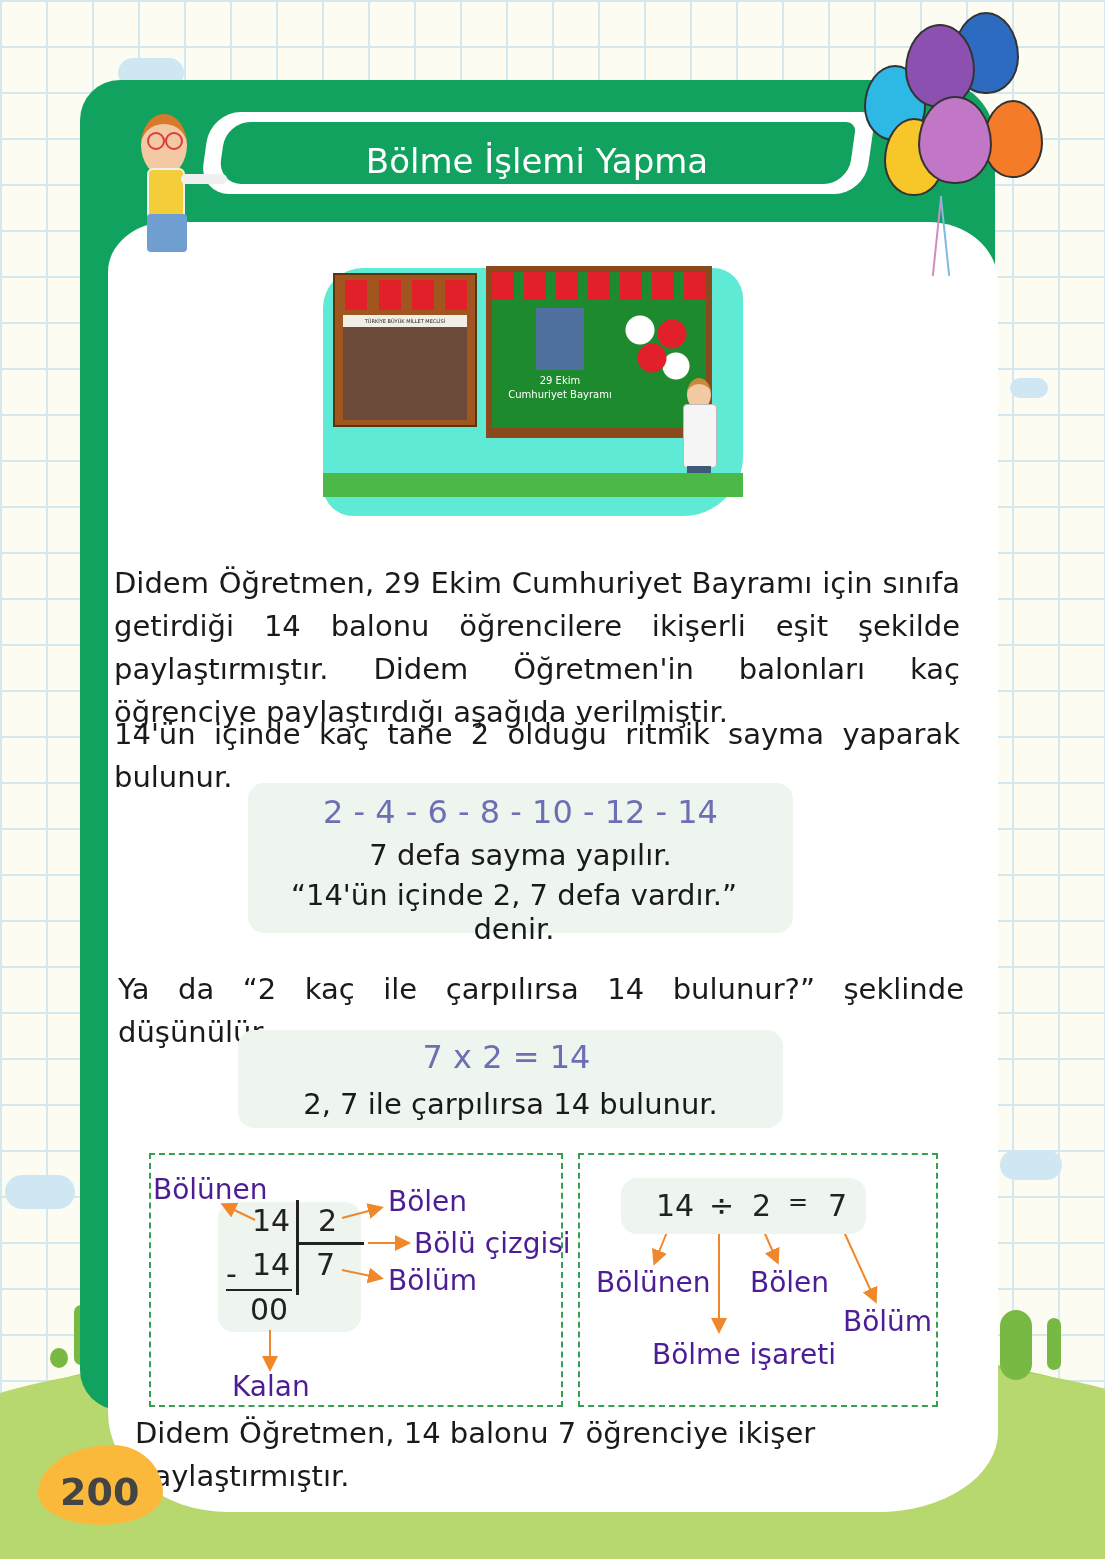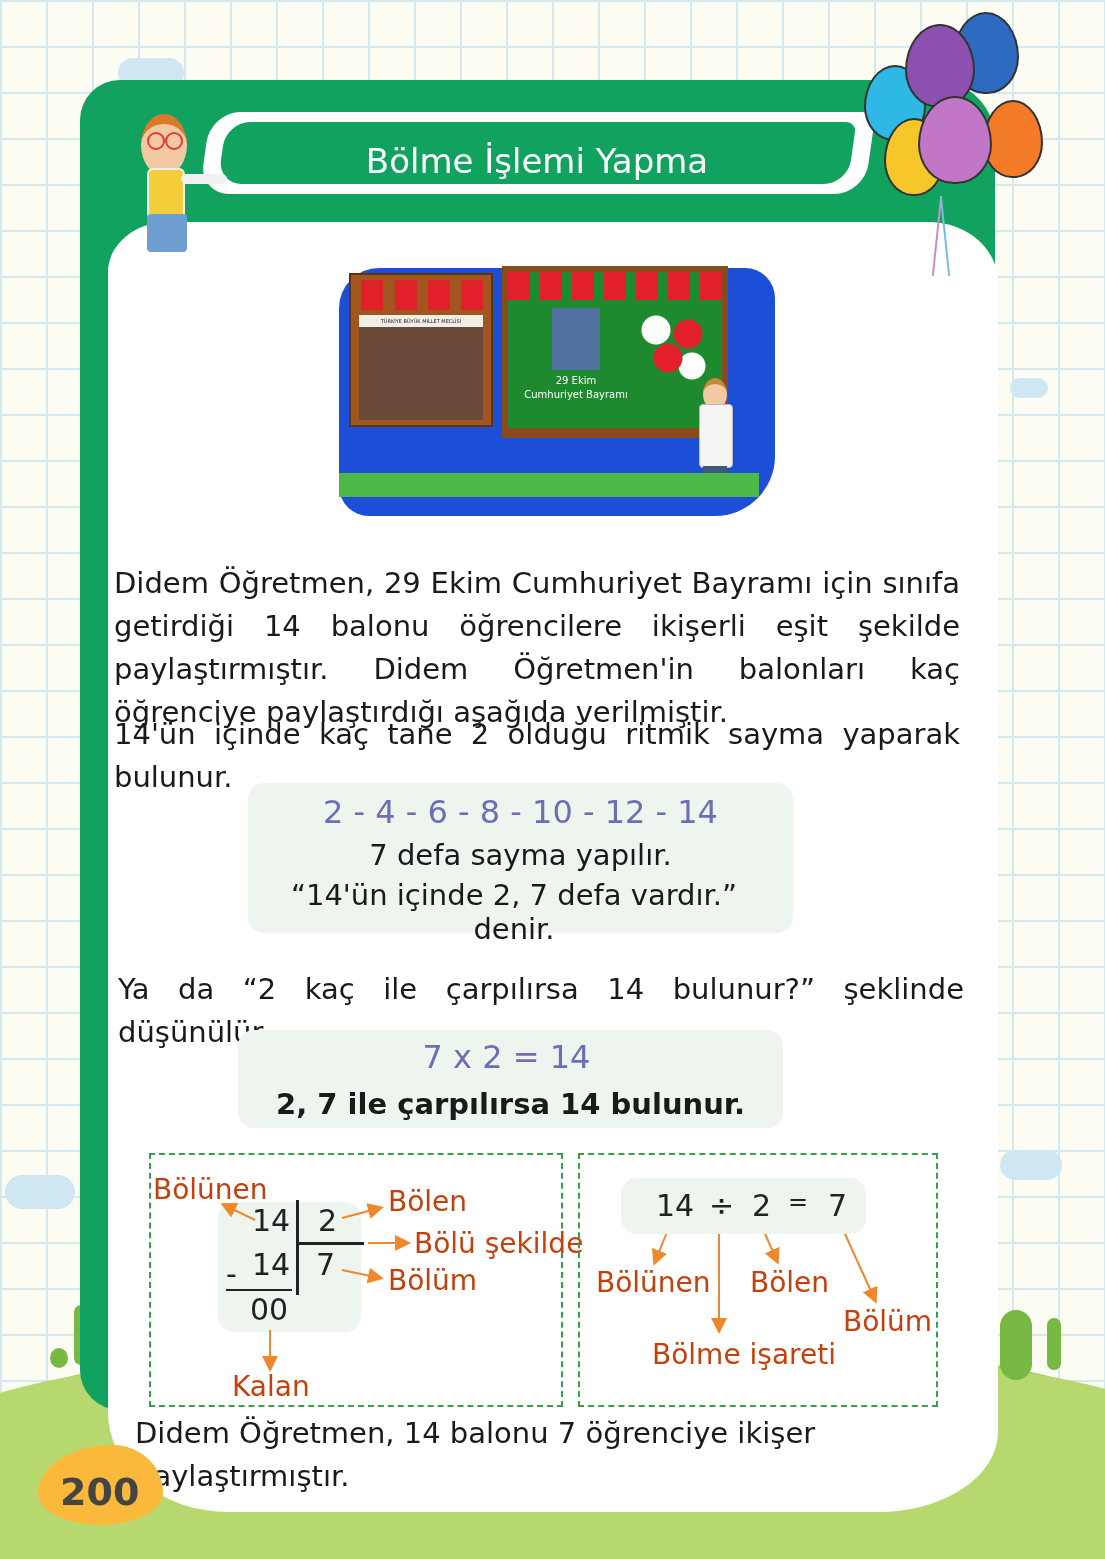--- a/index.html
+++ b/index.html
@@ -21,27 +21,27 @@
   .title-inner{position:absolute;left:222px;top:122px;width:630px;height:62px;background:#10a25e;border-radius:24px 10px 24px 24px;transform:skewX(-8deg);}
   .title{position:absolute;left:222px;top:122px;width:630px;height:78px;display:flex;align-items:center;justify-content:center;color:#fff;font-size:34px;}
   
   .balloon{position:absolute;border:2px solid #333;border-radius:50% 50% 48% 48%/55% 55% 45% 45%;}
   
   .para{position:absolute;left:114px;width:846px;font-size:29px;line-height:43px;color:#1a1a1a;text-align:justify;}
   .box{position:absolute;background:#eef5ee;border-radius:16px;}
   .center{position:absolute;text-align:center;font-size:29px;color:#1a1a1a;}
   .blue{color:#6d6fb3;}
   .dashed{position:absolute;border:2px dashed #35a04d;}
-  .or{position:absolute;color:#c2410c;font-size:28px;}
+  .or{position:absolute;color:#4c1d95;font-size:28px;}
   .blk{position:absolute;color:#222;font-size:30px;}
   .page-num{position:absolute;left:60px;top:1470px;font-size:38px;font-weight:bold;color:#444;font-family:"DejaVu Sans", sans-serif;}
   .blob{position:absolute;left:38px;top:1445px;width:125px;height:80px;background:#fbb93c;border-radius:60% 40% 50% 50%/60% 60% 40% 40%;}
   .cloud{position:absolute;background:#cfe7f2;border-radius:30px;}
   .tree{position:absolute;width:14px;background:#78b943;border-radius:8px;}
-  .illus{position:absolute;left:339px;top:268px;width:420px;height:248px;background:#1d4ed8;border-radius:40px 30px 60px 30px;padding-left:16px;}
+  .illus{position:absolute;left:323px;top:268px;width:420px;height:248px;background:#5eead4;border-radius:40px 30px 60px 30px;}
 </style>
 </head>
 <body>
 
 <div class="hill"></div>
 <div class="hill2"></div>
 <div class="cloud" style="left:118px;top:58px;width:66px;height:30px;"></div>
 <div class="cloud" style="left:1010px;top:378px;width:38px;height:20px;"></div>
 <div class="cloud" style="left:1000px;top:1150px;width:62px;height:30px;"></div>
 <div class="cloud" style="left:5px;top:1175px;width:70px;height:34px;"></div>
@@ -110,36 +110,36 @@
 
 <div class="box" style="left:248px;top:783px;width:545px;height:150px;"></div>
 <div class="center blue" style="left:248px;top:793px;width:545px;font-size:32px;">2 - 4 - 6 - 8 - 10 - 12 - 14</div>
 <div class="center" style="left:248px;top:838px;width:545px;">7 defa sayma yapılır.</div>
 <div class="center" style="left:248px;top:878px;width:532px;">“14'ün içinde 2, 7 defa vardır.” denir.</div>
 
 <div class="para" style="top:968px;left:118px;">Ya da “2 kaç ile çarpılırsa 14 bulunur?” şeklinde düşünülür.</div>
 
 <div class="box" style="left:238px;top:1030px;width:545px;height:98px;"></div>
 <div class="center blue" style="left:238px;top:1038px;width:537px;font-size:32px;">7 x 2 = 14</div>
-<div class="center" style="left:238px;top:1087px;width:545px;font-weight:bold;">2, 7 ile çarpılırsa 14 bulunur.</div>
+<div class="center" style="left:238px;top:1087px;width:545px;">2, 7 ile çarpılırsa 14 bulunur.</div>
 
 <div class="dashed" style="left:149px;top:1153px;width:410px;height:250px;"></div>
 <div class="box" style="left:218px;top:1202px;width:143px;height:130px;"></div>
 <div class="or" style="left:153px;top:1173px;">Bölünen</div>
 <div class="blk" style="left:252px;top:1203px;">14</div>
 <div class="abs" style="left:296px;top:1200px;width:3px;height:95px;background:#222;"></div>
 <div class="abs" style="left:296px;top:1242px;width:68px;height:3px;background:#222;"></div>
 <div class="blk" style="left:318px;top:1203px;">2</div>
 <div class="blk" style="left:316px;top:1247px;">7</div>
 <div class="blk" style="left:226px;top:1256px;">-</div>
 <div class="blk" style="left:252px;top:1247px;">14</div>
 <div class="abs" style="left:226px;top:1289px;width:66px;height:2px;background:#222;"></div>
 <div class="blk" style="left:250px;top:1292px;">00</div>
 <div class="or" style="left:388px;top:1185px;">Bölen</div>
-<div class="or" style="left:414px;top:1227px;">Bölü şekilde</div>
+<div class="or" style="left:414px;top:1227px;">Bölü çizgisi</div>
 <div class="or" style="left:388px;top:1264px;">Bölüm</div>
 <div class="or" style="left:232px;top:1370px;">Kalan</div>
 <svg class="abs" style="left:0;top:0;" width="1105" height="1559">
   <defs>
       <marker id="ah" markerWidth="8" markerHeight="8" refX="6" refY="4" orient="auto">
         <path d="M0,0 L8,4 L0,8 Z" fill="#f0872a"></path>
       </marker>
     </defs>
   <g stroke="#f0872a" stroke-width="2" fill="none" marker-end="url(#ah)">
     <line x1="255" y1="1220" x2="224" y2="1205"></line>

